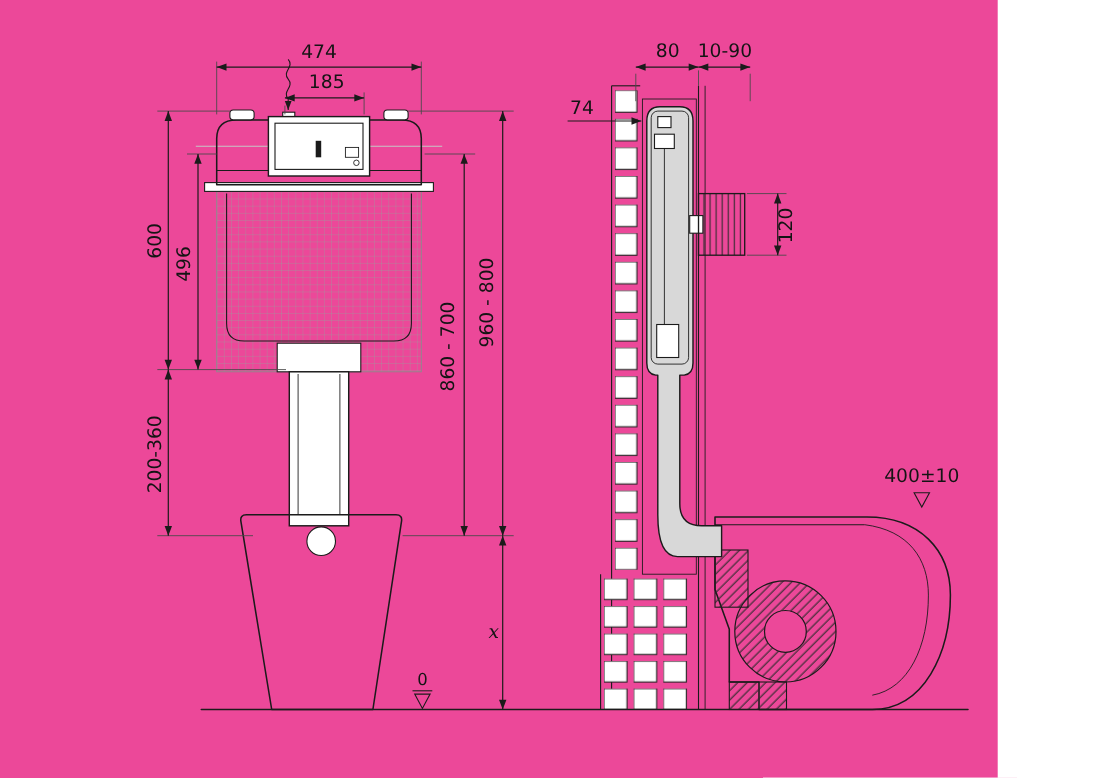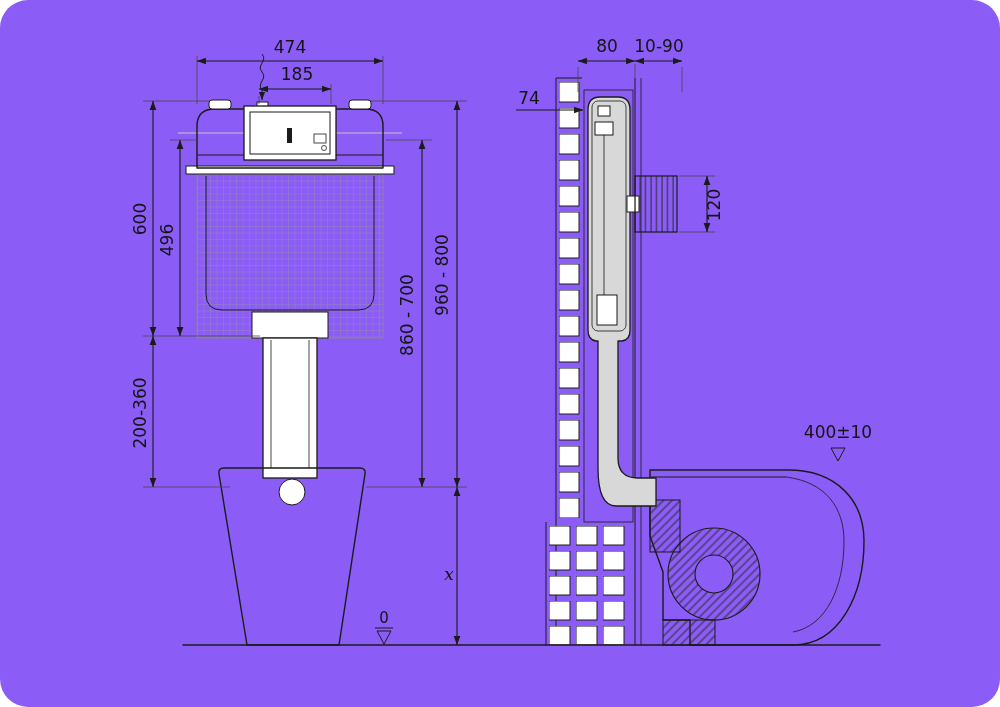--- a/index.html
+++ b/index.html
@@ -1,16 +1,16 @@
 <!DOCTYPE html>
 <html><head>
 <meta charset="utf-8">
 <style>
   html,body{margin:0;padding:0;background:#ffffff;}
-  .canvas{width:1000px;height:707px;position:relative;background:#8b5cf6;overflow:hidden;border-radius:28px;}
+  .canvas{width:907px;height:707px;position:relative;background:#ec4899;overflow:hidden;}
   svg{display:block;}
   .s1{stroke:#1b1b1b;stroke-width:1.4;fill:none;stroke-linejoin:round;stroke-linecap:round;}
   .s2{stroke:#1b1b1b;stroke-width:1;fill:none;}
   .s3{stroke:#1b1b1b;stroke-width:0.8;fill:none;}
   .dim{stroke:#1b1b1b;stroke-width:1.1;fill:none;}
   .ext{stroke:#4a4a4a;stroke-width:0.8;fill:none;}
   .lt{stroke:#c6c6c6;stroke-width:1;fill:none;}
   .wf{fill:#ffffff;stroke:#1b1b1b;stroke-width:1.3;}
   .wf2{fill:#ffffff;stroke:#1b1b1b;stroke-width:1;}
   .gf{fill:#d8d8d8;stroke:#1b1b1b;stroke-width:1.3;stroke-linejoin:round;}

